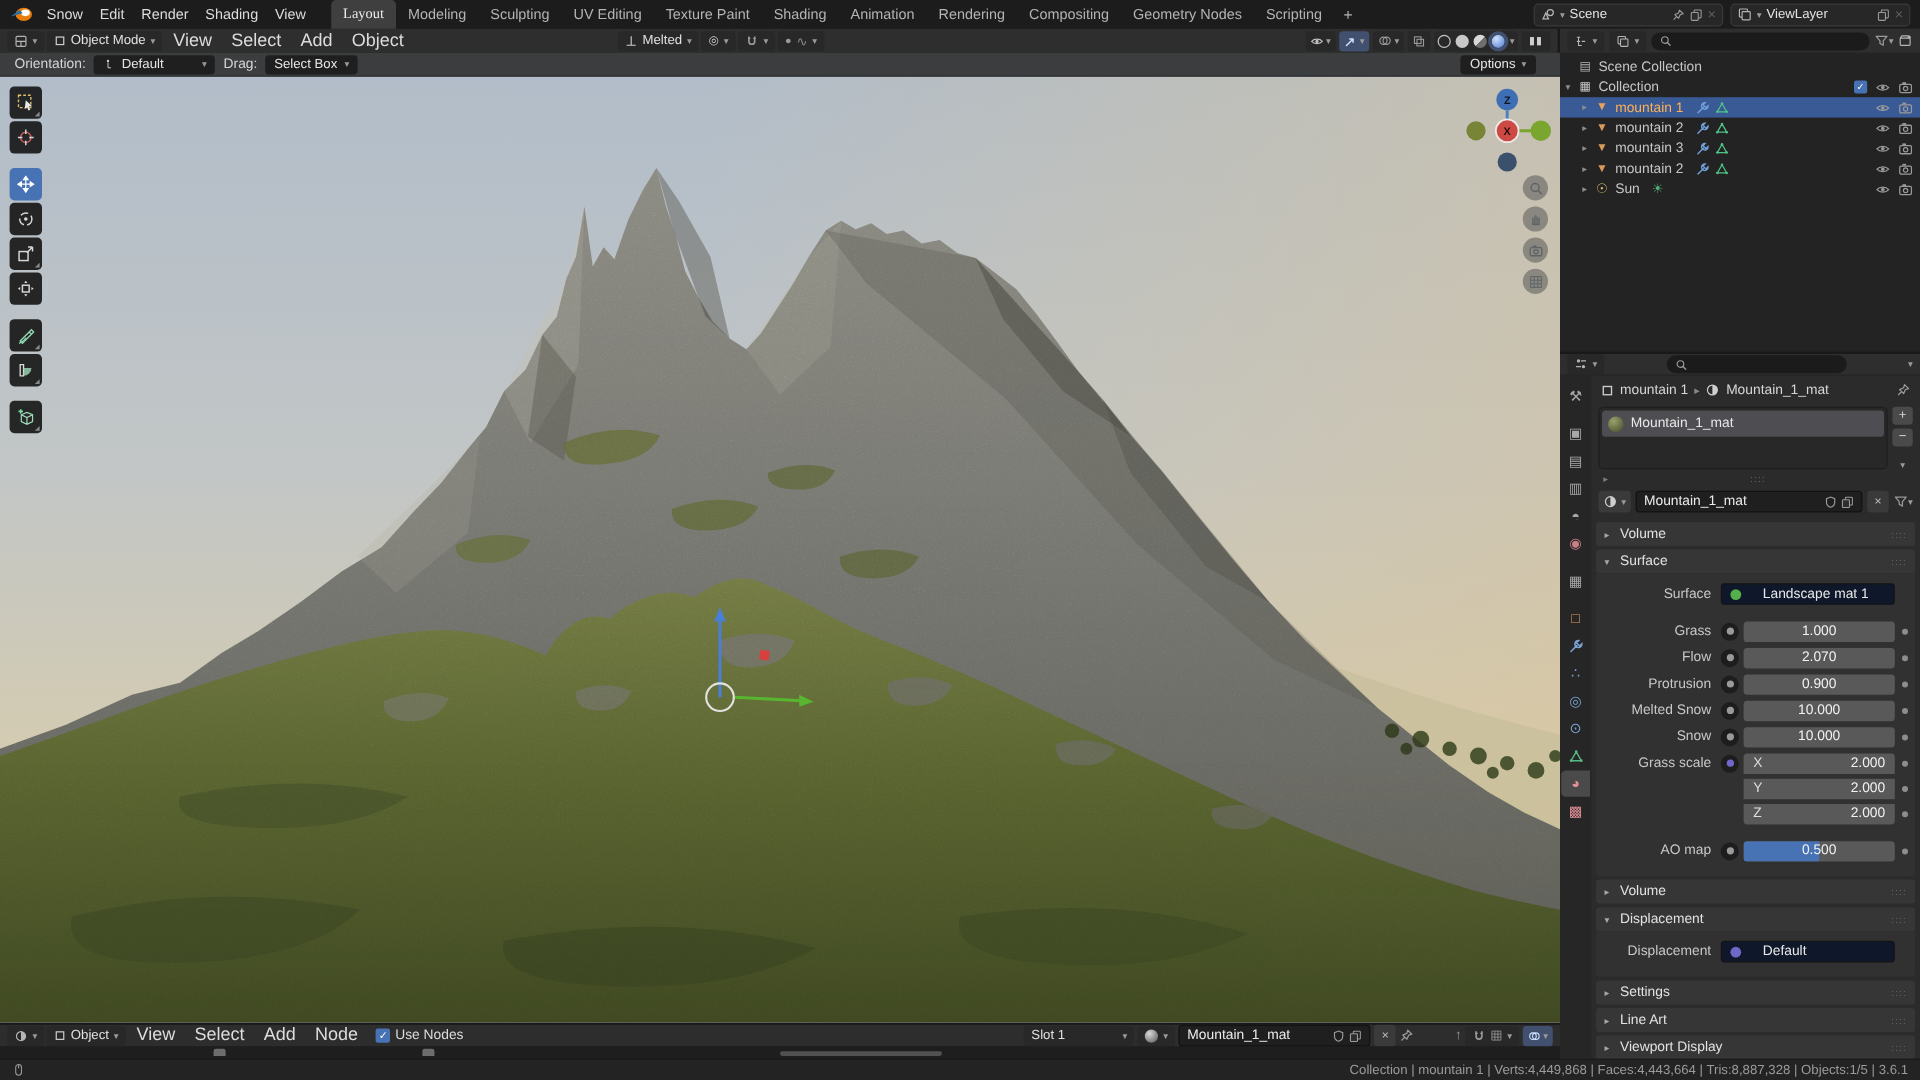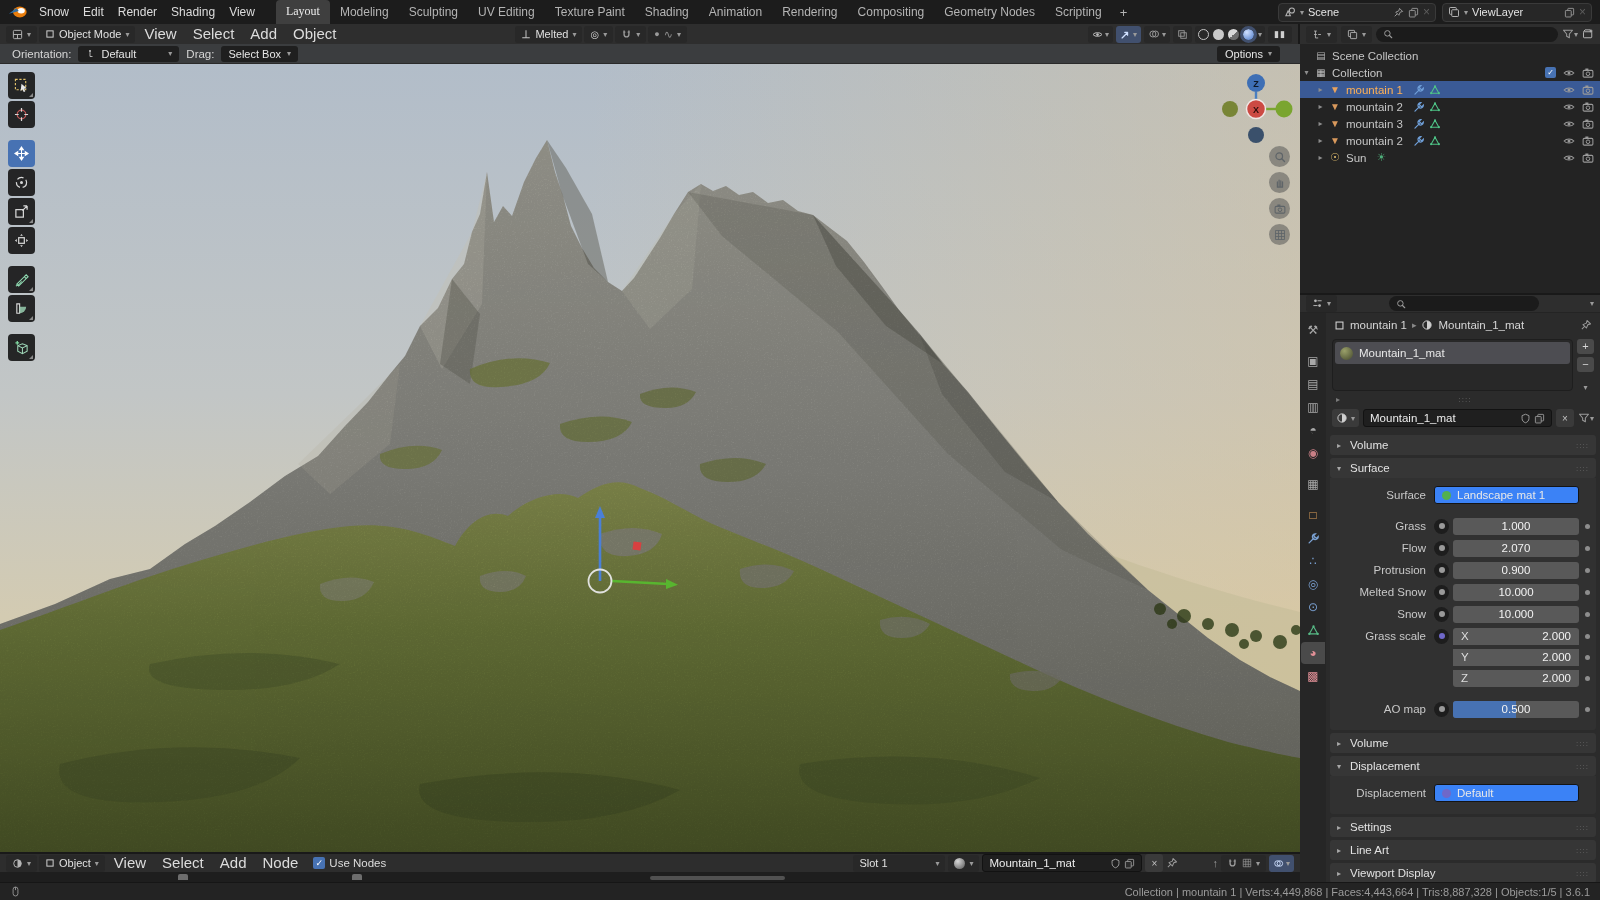--- a/index.html
+++ b/index.html
@@ -115,21 +115,21 @@
   .panel-h .dots { margin-left:auto; color:#6a6a6a; font-size:8px; letter-spacing:1px; }
   .panel-b { background:#313131; border-radius:0 0 3px 3px; margin:0 4px; padding:7px 6px 9px 0; }
 
   .frow { height:20px; display:flex; align-items:center; margin-bottom:2px; }
   .flabel { width:104px; text-align:right; padding-right:8px; color:#c8c8c8; font-size:11.5px; flex:none; }
   .deco { width:15px; height:15px; border-radius:50%; background:#1d1d1d; display:flex; align-items:center; justify-content:center; margin-right:4px; flex:none; }
   .deco i { width:6px; height:6px; border-radius:50%; background:#9a9a9a; }
   .deco i.purple { background:#6f68c9; }
   .fval { flex:1; height:17px; background:#595959; border-radius:3px; display:flex; align-items:center; justify-content:center; color:#f2f2f2; font-size:11.5px; position:relative; overflow:hidden; }
   .adot { width:5px; height:5px; border-radius:50%; background:#8d8d8d; margin-left:6px; flex:none; }
-  .darkfield { flex:1; height:18px; background:#3b82f6; border:1px solid #141414; border-radius:3px; display:flex; align-items:center; gap:6px; padding:0 7px; color:#e8e8e8; font-size:11.5px; }
+  .darkfield { flex:1; height:18px; background:#0f172a; border:1px solid #141414; border-radius:3px; display:flex; align-items:center; gap:18px; padding:0 7px; color:#e8e8e8; font-size:11.5px; }
   .sockdot { width:9px; height:9px; border-radius:50%; flex:none; }
   .sock-green { background:#53b04d; }
   .sock-purple { background:#6f68c9; }
   .axisrow { margin-bottom:1px; }
   .axisfield { flex:1; height:17px; background:#595959; display:flex; align-items:center; padding:0 8px; color:#f2f2f2; font-size:11.5px; }
   .axisfield .ax { width:30px; color:#dedede; }
   .axisfield .av { margin-left:auto; }
   .r-top { border-radius:3px 3px 0 0; } .r-bot { border-radius:0 0 3px 3px; }
   .slider-fill { position:absolute; left:0; top:0; bottom:0; background:#4772b3; }
   .slider-txt { position:relative; }

